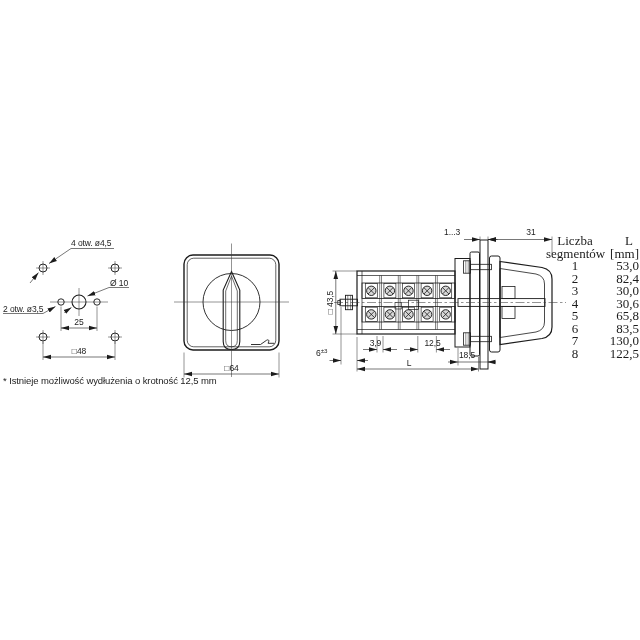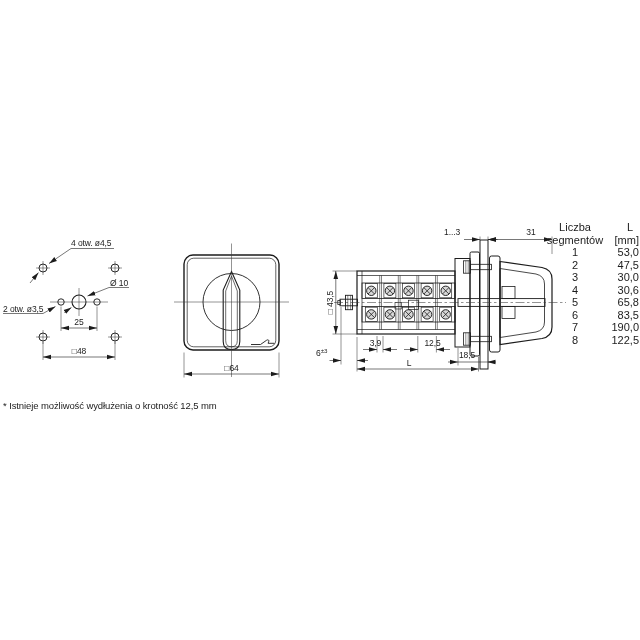--- a/index.html
+++ b/index.html
@@ -2,26 +2,26 @@
 <html><head>
 <meta charset="utf-8">
 <style>
   html,body{margin:0;padding:0;background:#ffffff;}
   #canvas{position:relative;width:640px;height:640px;background:#ffffff;overflow:hidden;
           font-family:"Liberation Sans",sans-serif;color:#1c1c1c;}
   svg text{font-family:"Liberation Sans",sans-serif;fill:#1c1c1c;font-size:8.5px;letter-spacing:-0.1px;}
   .thin{stroke:#3a3a3a;stroke-width:0.55;fill:none;}
   .dimln{stroke:#1c1c1c;stroke-width:0.6;fill:none;}
   .ol{stroke:#1c1c1c;fill:none;}
-  .seg-table{position:absolute;left:546px;top:221px;width:94px;font-size:11px;line-height:12.5px;}
+  .seg-table{position:absolute;left:546px;top:235px;width:94px;font-size:13px;line-height:12.5px;font-family:Liberation Serif, serif;}
   .seg-table .hdr,.seg-table .row{display:grid;grid-template-columns:58px 36px;}
   .seg-table .c1{text-align:center;}
   .seg-table .c2{text-align:right;padding-right:1px;}
   .seg-table .hdr .c2 div:first-child{padding-right:6px;}
-  .footnote{position:absolute;left:3px;top:400px;font-size:9.5px;letter-spacing:-0.1px;}
+  .footnote{position:absolute;left:3px;top:375px;font-size:9.5px;letter-spacing:-0.1px;}
 </style>
 </head>
 <body>
 
 <div id="canvas">
 
 <svg width="640" height="640" viewBox="0 0 640 640">
   <defs>
     <marker id="ah" markerWidth="8" markerHeight="6" refX="8" refY="3" orient="auto-start-reverse" markerUnits="userSpaceOnUse">
       <path d="M8,3 L0,0.7 L0,5.3 Z" fill="#1c1c1c"></path>
@@ -231,41 +231,41 @@
       <div>L</div>
       <div>[mm]</div>
     </div>
   </div>
   <div class="row">
         <div class="c1">1</div>
         <div class="c2">53,0</div>
       </div>
   <div class="row">
         <div class="c1">2</div>
-        <div class="c2">47,5</div>
+        <div class="c2">82,4</div>
       </div>
   <div class="row">
         <div class="c1">3</div>
         <div class="c2">30,0</div>
       </div>
   <div class="row">
         <div class="c1">4</div>
         <div class="c2">30,6</div>
       </div>
   <div class="row">
         <div class="c1">5</div>
         <div class="c2">65,8</div>
       </div>
   <div class="row">
         <div class="c1">6</div>
         <div class="c2">83,5</div>
       </div>
   <div class="row">
         <div class="c1">7</div>
-        <div class="c2">190,0</div>
+        <div class="c2">130,0</div>
       </div>
   <div class="row">
         <div class="c1">8</div>
         <div class="c2">122,5</div>
       </div>
 </div>
 
 
 <div class="footnote">* Istnieje możliwość wydłużenia o krotność 12,5 mm</div>
 

